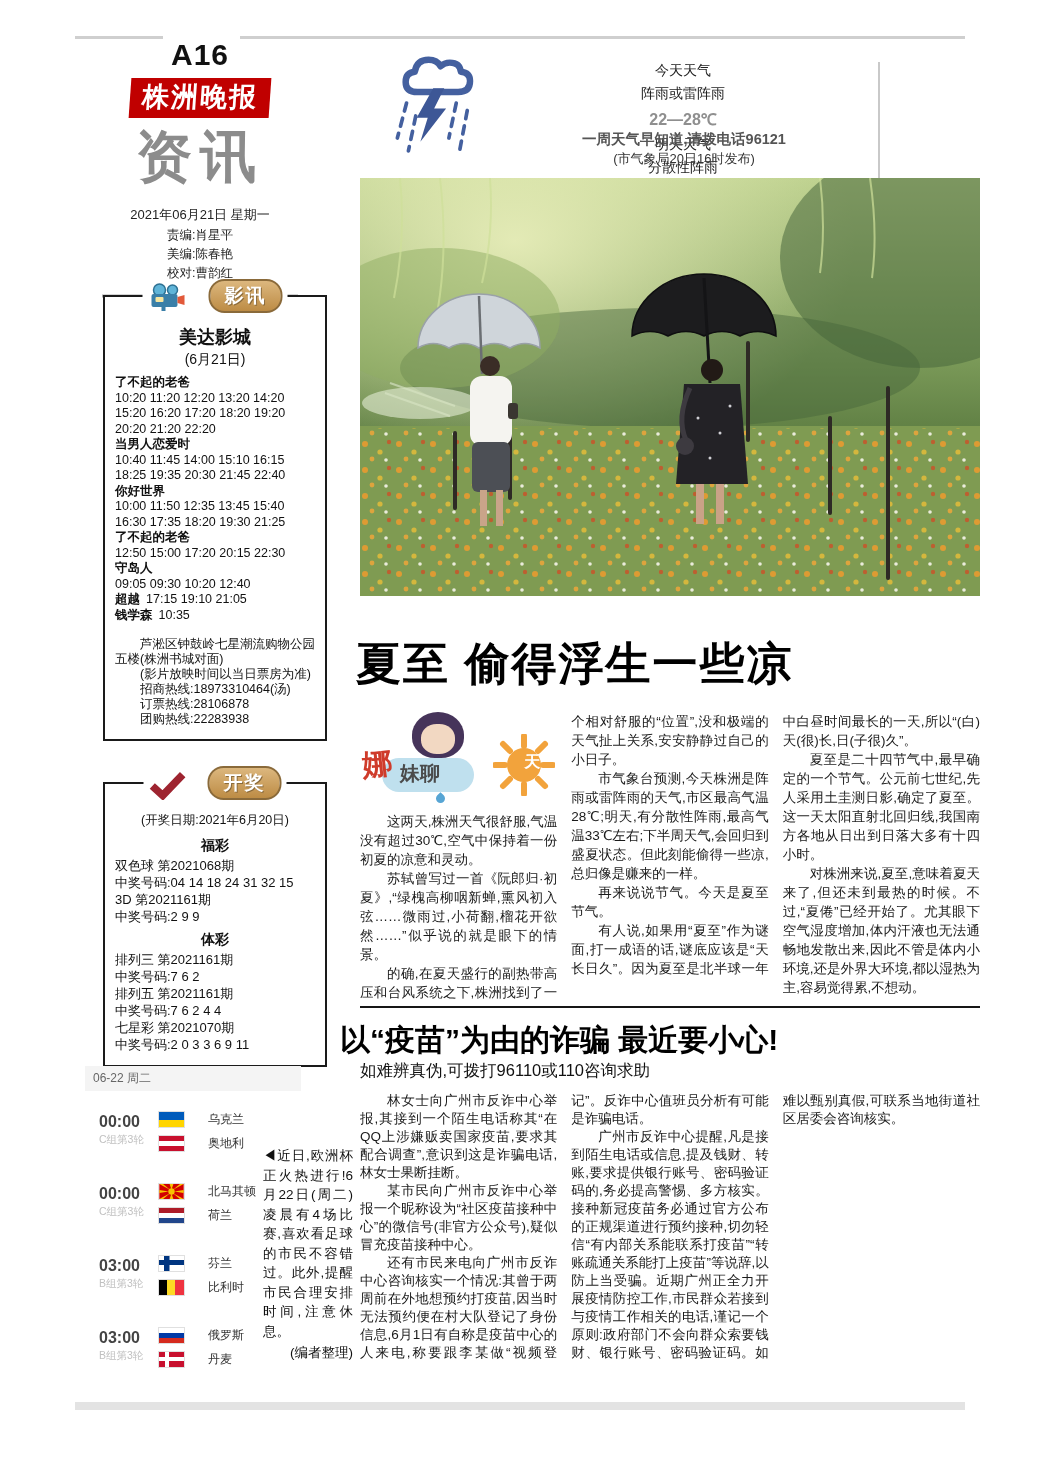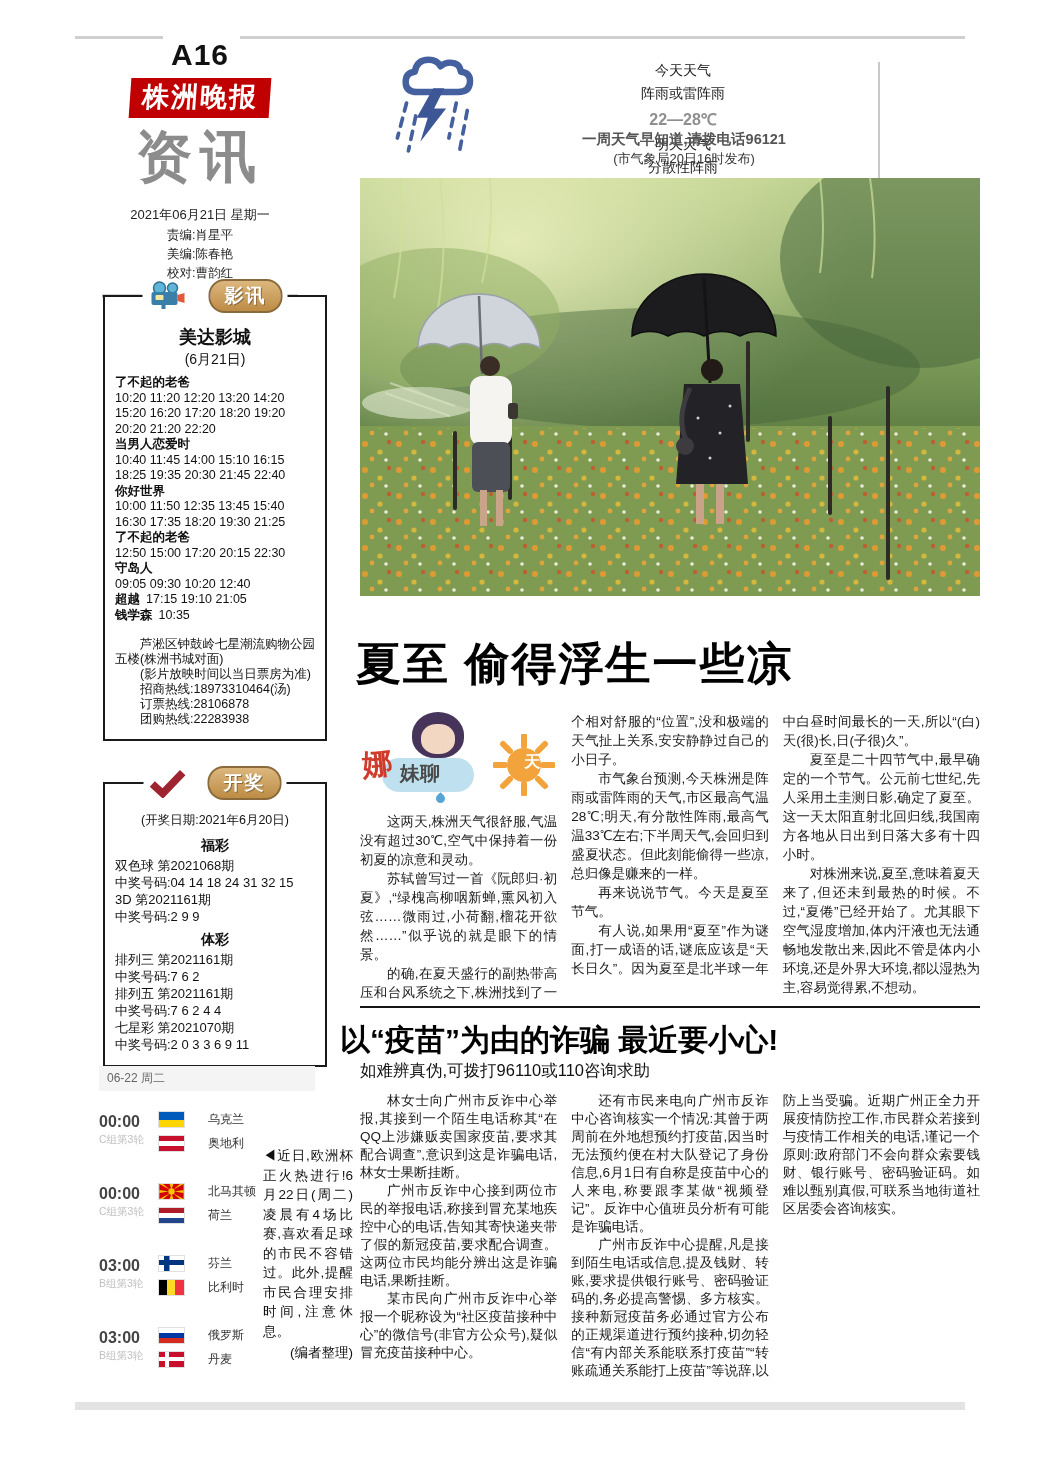--- a/index.html
+++ b/index.html
@@ -21,21 +21,21 @@
   .section-title{font-family:"Liberation Serif",serif;font-weight:bold;font-size:56px;
       color:#8c8c8c;letter-spacing:8px;margin-top:2px;}
   .pub-date{font-size:13px;margin-top:10px;color:#222;}
   .credits{font-size:12.5px;line-height:19px;color:#222;margin-top:2px;}
   .chevron{margin-top:10px;}
 
   
   .boxed{position:absolute;left:103px;width:200px;border:2px solid #1a1a1a;background:#fff;
       padding:26px 10px 12px;}
   .box-badge{position:absolute;top:-18px;left:50%;transform:translateX(-50%);
-      display:flex;align-items:center;gap:21px;background:#fff;padding:0 5px;white-space:nowrap;}
+      display:flex;align-items:flex-end;gap:21px;background:#fff;padding:0 5px;white-space:nowrap;}
   .badge-pill{display:inline-block;background:linear-gradient(#dcb77e,#bd8c45);color:#fff;
       font-weight:900;font-size:19px;padding:2px 14px;border-radius:16px;
       border:2px solid #8a6a3a;text-shadow:1px 1px 0 #8a6a3a;letter-spacing:2px;}
   .cinema{top:295px;}
   .cinema-name{font-size:18px;font-weight:bold;text-align:center;margin:2px 0 0;}
   .cinema-date{font-size:14px;text-align:center;margin:2px 0 6px;}
   .film-list{font-size:12.5px;line-height:15.5px;}
   .film-list p{margin:0;}
   .film-title{font-weight:bold;}
   .film-title-inline{font-weight:bold;margin-right:6px;}
@@ -44,21 +44,21 @@
   .indent2{text-indent:2em;}
 
   .lottery{top:782px;}
   .lot-date{font-size:12.5px;text-align:center;margin:2px 0 8px;}
   .lot-section-name{font-size:14px;font-weight:bold;text-align:center;margin:6px 0 2px;}
   .lot-entry{font-size:13px;line-height:17px;margin:0;}
 
   
   .matches{position:absolute;left:85px;top:1066px;width:262px;}
   .matches-title{font-size:23px;font-weight:900;margin:0 0 12px;letter-spacing:1px;}
-  .match-datebar{background:#f4f4f4;color:#666;font-size:12px;padding:4px 8px;width:200px;margin-left:14px;}
+  .match-datebar{background:#f4f4f4;color:#666;font-size:12px;padding:4px 8px;width:200px;}
   .match-rows{margin:16px 0 0 14px;width:166px;}
   .match-row{display:flex;margin-bottom:24px;}
   .m-time{width:60px;padding-top:6px;}
   .m-time .t{font-size:16px;color:#444;font-weight:bold;}
   .m-time .g{font-size:10.5px;color:#c0c0c0;margin-top:2px;}
   .team{display:flex;align-items:center;height:24px;}
   .team-name{font-size:12px;color:#333;margin-left:16px;}
   .flag{width:25px;height:15px;margin-right:8px;flex:0 0 25px;box-shadow:0 0 0 1px rgba(0,0,0,.12);background-repeat:no-repeat;}
   .flag-ukraine{background:linear-gradient(#005bbb 50%,#ffd500 50%);}
   .flag-austria{background:linear-gradient(#c8102e 33%,#fff 33%,#fff 66%,#c8102e 66%);}
@@ -428,21 +428,20 @@
     <p>对株洲来说,夏至,意味着夏天来了,但还未到最热的时候。不过,“夏倦”已经开始了。尤其眼下空气湿度增加,体内汗液也无法通畅地发散出来,因此不管是体内小环境,还是外界大环境,都以湿热为主,容易觉得累,不想动。</p>
 
   </div>
 
   <hr class="art-divider">
 
   <h2 class="headline2">以“疫苗”为由的诈骗 最近要小心!</h2>
   <p class="subhead">如难辨真伪,可拨打96110或110咨询求助</p>
   <div class="article-body a2">
     <p>林女士向广州市反诈中心举报,其接到一个陌生电话称其“在QQ上涉嫌贩卖国家疫苗,要求其配合调查”,意识到这是诈骗电话,林女士果断挂断。</p>
-    <p>广州市反诈中心接到两位市民的举报电话,称接到冒充某地疾控中心的电话,告知其寄快递夹带了假的新冠疫苗,要求配合调查。这两位市民均能分辨出这是诈骗电话,果断挂断。</p>
     <p>某市民向广州市反诈中心举报一个昵称设为“社区疫苗接种中心”的微信号(非官方公众号),疑似冒充疫苗接种中心。</p>
     <p>还有市民来电向广州市反诈中心咨询核实一个情况:其曾于两周前在外地想预约打疫苗,因当时无法预约便在村大队登记了身份信息,6月1日有自称是疫苗中心的人来电,称要跟李某做“视频登记”。反诈中心值班员分析有可能是诈骗电话。</p>
     <p>广州市反诈中心提醒,凡是接到陌生电话或信息,提及钱财、转账,要求提供银行账号、密码验证码的,务必提高警惕、多方核实。接种新冠疫苗务必通过官方公布的正规渠道进行预约接种,切勿轻信“有内部关系能联系打疫苗”“转账疏通关系能打上疫苗”等说辞,以防上当受骗。近期广州正全力开展疫情防控工作,市民群众若接到与疫情工作相关的电话,谨记一个原则:政府部门不会向群众索要钱财、银行账号、密码验证码。如难以甄别真假,可联系当地街道社区居委会咨询核实。</p>
 
   </div>
 
   <div class="bottom-bar"></div>
 </div>
 
 </body></html>

